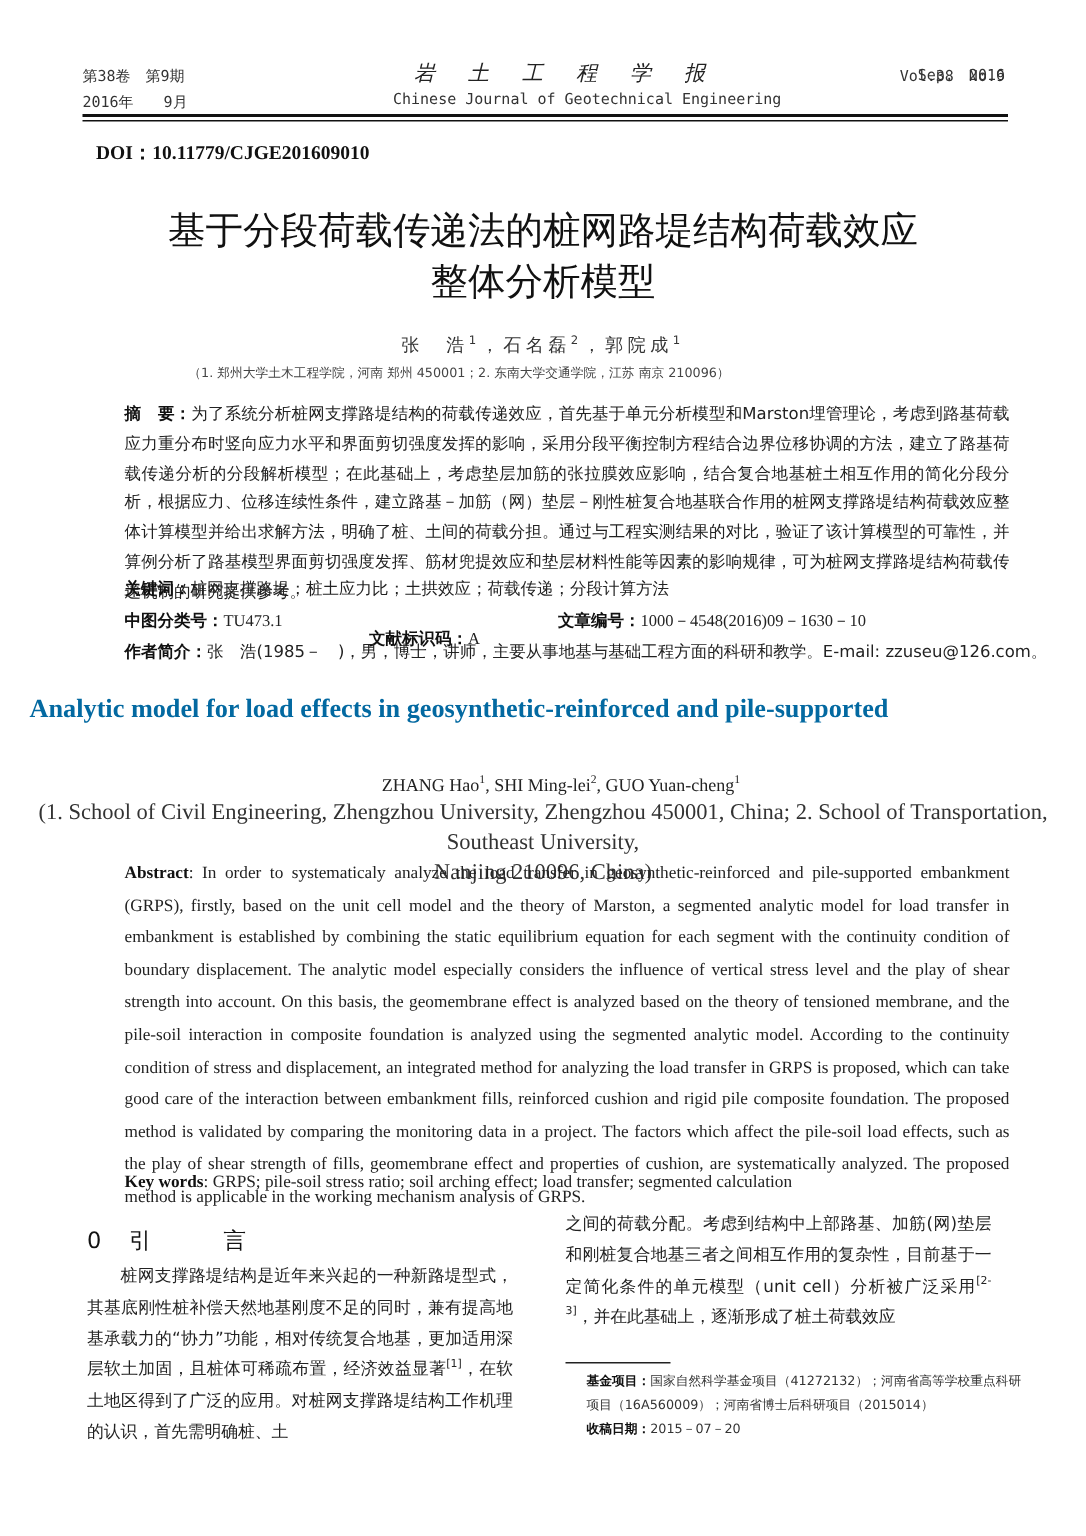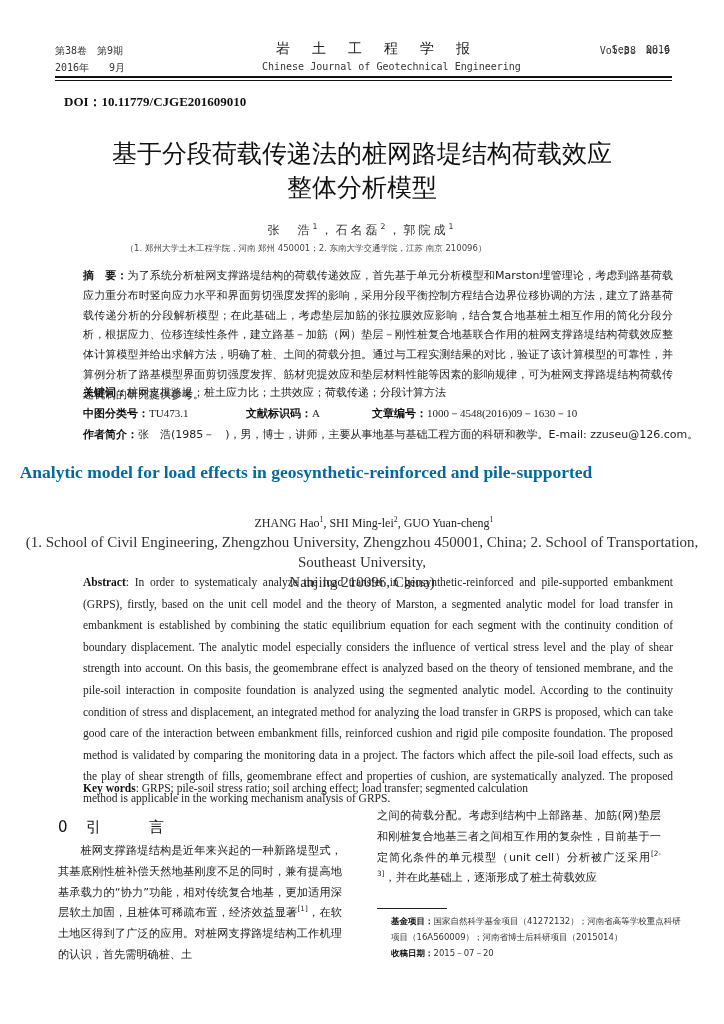--- a/index.html
+++ b/index.html
@@ -24,21 +24,21 @@
   .col-text { font-family: "DejaVu Sans", sans-serif; font-size: 11.2px; line-height: 20.8px; color: #222; width: 284px; text-align: justify; }
   .footnote { font-family: "DejaVu Sans", sans-serif; font-size: 8.5px; line-height: 16px; color: #333; width: 290px; }
   .fn-rule { position: absolute; width: 70px; height: 1px; background: #222; }
   sup { font-size: 0.65em; line-height: 0; }
 </style>
 </head>
 <body>
 
 <div class="abs hdr" style="left:55px; top:44px;">第38卷　第9期</div>
 <div class="abs hdr" style="left:55px; top:61px;">2016年　　9月</div>
-<div class="abs hdr-cn-title" style="left:276px; top:40px;">岩土工程学报</div>
+<div class="abs hdr-cn-title" style="left:276px; top:40px;font-style:italic;">岩土工程学报</div>
 <div class="abs hdr" style="left:262px; top:61px;">Chinese Journal of Geotechnical Engineering</div>
 <div class="abs hdr" style="right:54px; top:44px;">Vol.38　No.9</div>
 <div class="abs hdr" style="right:54px; top:43px;text-align:center;">Sep.　2016</div>
 <div class="rule-thick" style="top:76px;"></div>
 <div class="rule-thin" style="top:80px;"></div>
 
 <div class="abs doi" style="left:64px; top:93px;">DOI：10.11779/CJGE201609010</div>
 
 <div class="abs title-cn" style="top:137px;">
   <div>基于分段荷载传递法的桩网路堤结构荷载效应</div>
@@ -54,21 +54,21 @@
   <span class="label-b">摘　要：</span><span>为了系统分析桩网支撑路堤结构的荷载传递效应，首先基于单元分析模型和Marston埋管理论，考虑到路基荷载应力重分布时竖向应力水平和界面剪切强度发挥的影响，采用分段平衡控制方程结合边界位移协调的方法，建立了路基荷载传递分析的分段解析模型；在此基础上，考虑垫层加筋的张拉膜效应影响，结合复合地基桩土相互作用的简化分段分析，根据应力、位移连续性条件，建立路基－加筋（网）垫层－刚性桩复合地基联合作用的桩网支撑路堤结构荷载效应整体计算模型并给出求解方法，明确了桩、土间的荷载分担。通过与工程实测结果的对比，验证了该计算模型的可靠性，并算例分析了路基模型界面剪切强度发挥、筋材兜提效应和垫层材料性能等因素的影响规律，可为桩网支撑路堤结构荷载传递机制的研究提供参考。</span>
 </div>
 
 <div class="abs meta-row" style="left:83px; top:385px;">
   <span class="label-b">关键词：</span><span>桩网支撑路堤；桩土应力比；土拱效应；荷载传递；分段计算方法</span>
 </div>
 
 <div class="abs meta-row" style="left:83px; top:406px;">
   <span class="label-b">中图分类号：</span><span style="font-family:'Liberation Serif',serif;">TU473.1</span>
 </div>
-<div class="abs meta-row" style="left:246px; top:406px;">
+<div class="abs meta-row" style="left:246px; top:418px;">
   <span class="label-b">文献标识码：</span><span style="font-family:'Liberation Serif',serif;">A</span>
 </div>
 <div class="abs meta-row" style="left:372px; top:406px;">
   <span class="label-b">文章编号：</span><span style="font-family:'Liberation Serif',serif;">1000－4548(2016)09－1630－10</span>
 </div>
 
 <div class="abs meta-row" style="left:83px; top:427px;">
   <span class="label-b">作者简介：</span><span>张　浩(1985－　)，男，博士，讲师，主要从事地基与基础工程方面的科研和教学。E-mail: zzuseu@126.com。</span>
 </div>
 

